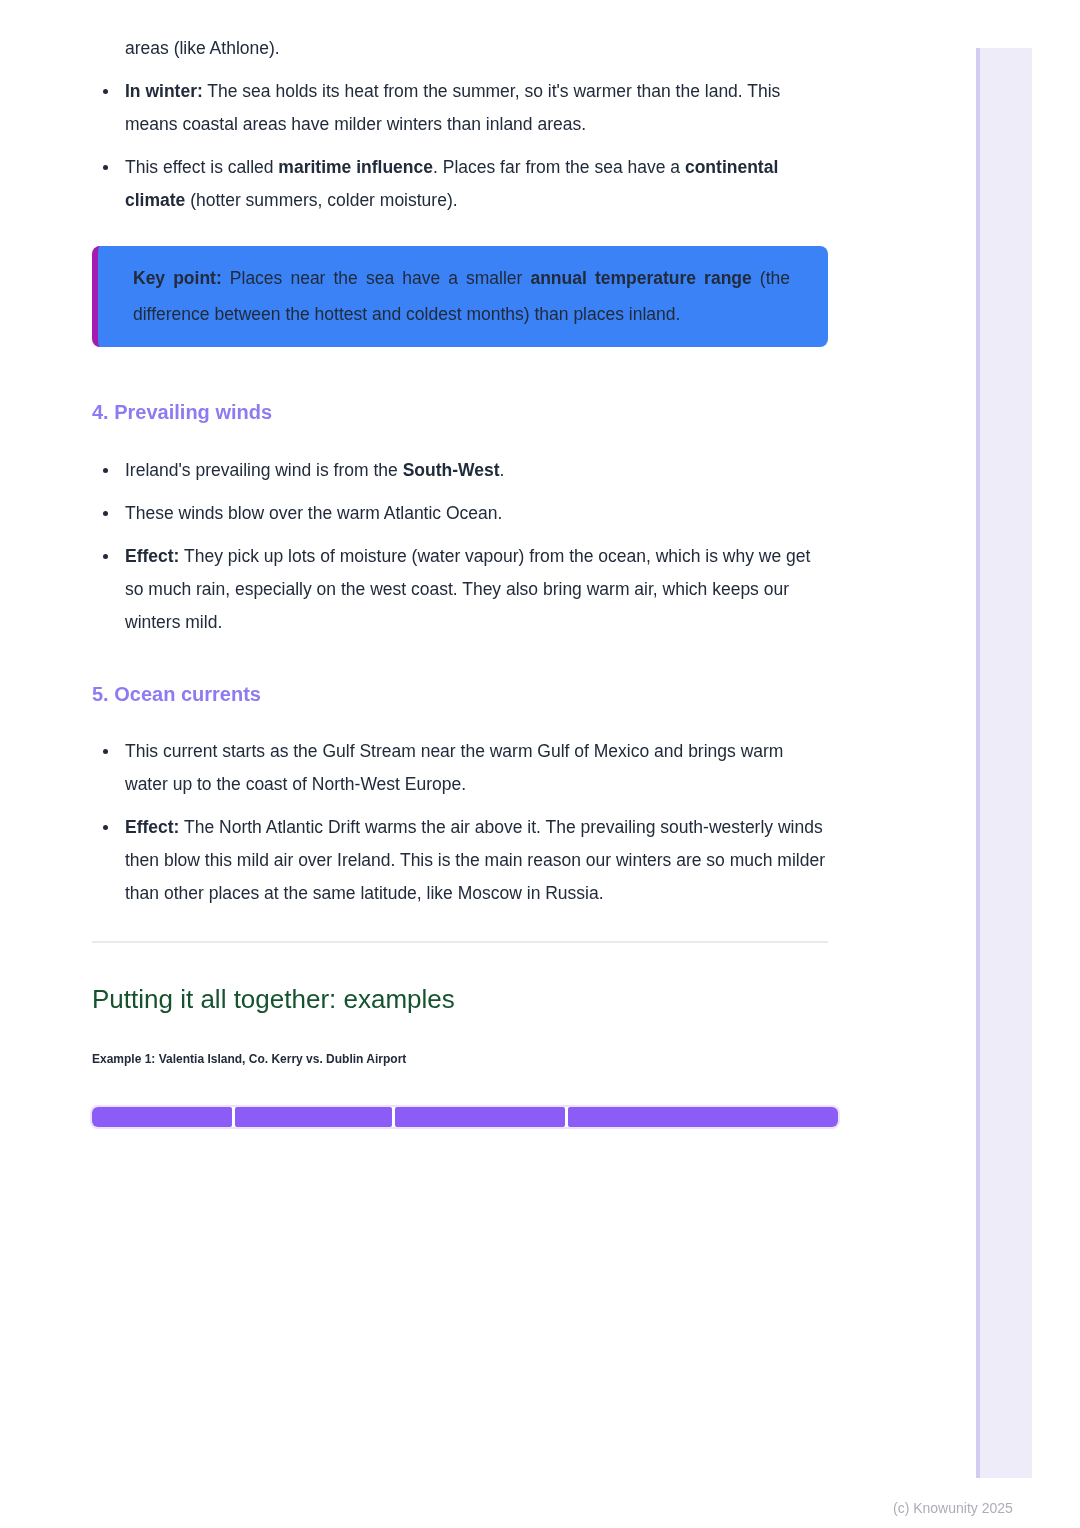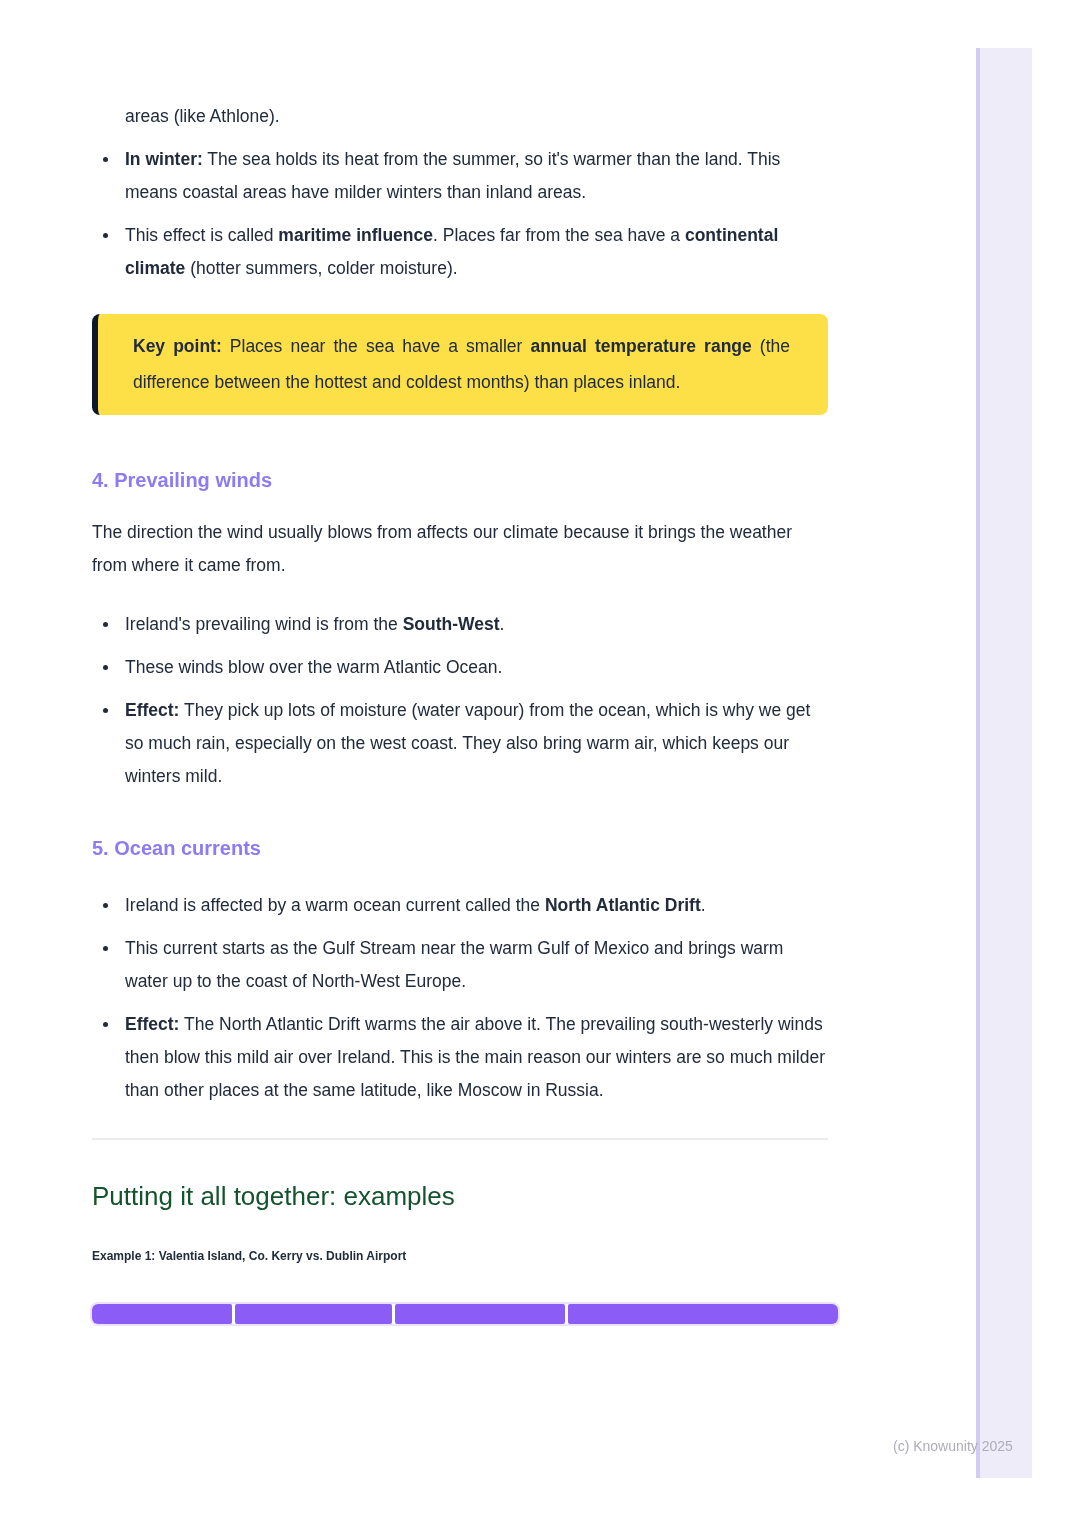--- a/index.html
+++ b/index.html
@@ -21,57 +21,56 @@
     top: 48px;
     width: 56px;
     height: 1430px;
     background: #efecf9;
     border-left: 4px solid #d3cbf0;
   }
 
   .watermark {
     position: absolute;
     left: 893px;
-    top: 1438px;
+    top: 1500px;
     font-size: 14px;
     color: #aeacb8;
     z-index: 3;
     white-space: nowrap;
   }
 
   .content {
     position: absolute;
     left: 92px;
     top: 0;
     width: 736px;
-    padding-top: 76px;
+    padding-top: 32px;
     font-size: 17.5px;
     line-height: 33px;
-    margin-top: 24px;
   }
 
   .cont-line { padding-left: 33px; }
 
   .bullets { margin-top: 10px; display: flex; flex-direction: column; gap: 10px; }
   .bullet { display: flex; justify-content: space-between; }
   .bullet .dot {
     flex: 0 0 auto;
     width: 5px; height: 5px;
     border-radius: 50%;
     background: #222b3a;
     margin: 14px 0 0 11px;
   }
   .bullet .btxt { margin-left: 17px; flex: 1; }
 
   b { font-weight: 700; }
 
   .keypoint {
     margin-top: 29px;
-    background: #fde047;
-    border-left: 6px solid #0f172a;
+    background: #3b82f6;
+    border-left: 6px solid #a21caf;
     border-radius: 8px;
     padding: 15px 38px 15px 35px;
     line-height: 35.5px;
     text-align: justify;
   }
 
   h3.section-title {
     margin-top: 49px;
     font-size: 20px;
     line-height: 32px;
@@ -142,44 +141,39 @@
       </div>
       <div class="bullet">
         <span class="dot"></span>
         <div class="btxt"><span>This effect is called </span><b>maritime influence</b><span>. Places far from the sea have a </span><b>continental climate</b><span> (hotter summers, colder moisture).</span></div>
       </div>
     </div>
 
     <div class="keypoint"><b>Key point:</b><span> Places near the sea have a smaller </span><b>annual temperature range</b><span> (the difference between the hottest and coldest months) than places inland.</span></div>
 
     <h3 class="section-title">4. Prevailing winds</h3>
-    <div class="para">The direction the wind usually blows from affects our climate because it brings the weather from where it came from.</div>
 
     <div class="bullets sub">
       <div class="bullet">
         <span class="dot"></span>
         <div class="btxt"><span>Ireland's prevailing wind is from the </span><b>South-West</b><span>.</span></div>
       </div>
       <div class="bullet">
         <span class="dot"></span>
         <div class="btxt"><span>These winds blow over the warm Atlantic Ocean.</span></div>
       </div>
       <div class="bullet">
         <span class="dot"></span>
         <div class="btxt"><b>Effect:</b><span> They pick up lots of moisture (water vapour) from the ocean, which is why we get so much rain, especially on the west coast. They also bring warm air, which keeps our winters mild.</span></div>
       </div>
     </div>
 
     <h3 class="section-title ocean">5. Ocean currents</h3>
 
     <div class="bullets ocean-list">
-      <div class="bullet">
-        <span class="dot"></span>
-        <div class="btxt"><span>Ireland is affected by a warm ocean current called the </span><b>North Atlantic Drift</b><span>.</span></div>
-      </div>
       <div class="bullet">
         <span class="dot"></span>
         <div class="btxt"><span>This current starts as the Gulf Stream near the warm Gulf of Mexico and brings warm water up to the coast of North-West Europe.</span></div>
       </div>
       <div class="bullet">
         <span class="dot"></span>
         <div class="btxt"><b>Effect:</b><span> The North Atlantic Drift warms the air above it. The prevailing south-westerly winds then blow this mild air over Ireland. This is the main reason our winters are so much milder than other places at the same latitude, like Moscow in Russia.</span></div>
       </div>
     </div>
 

